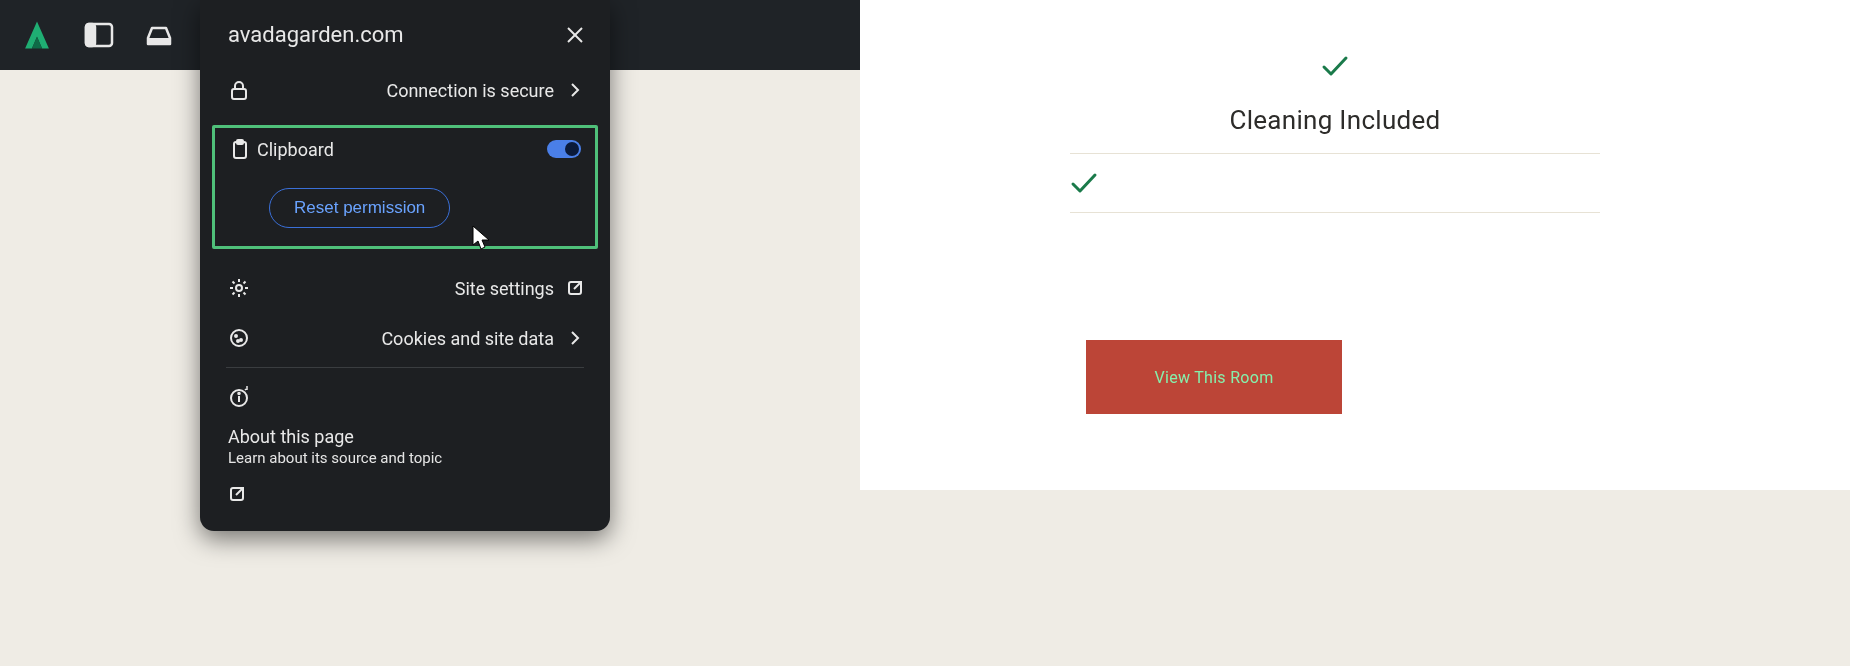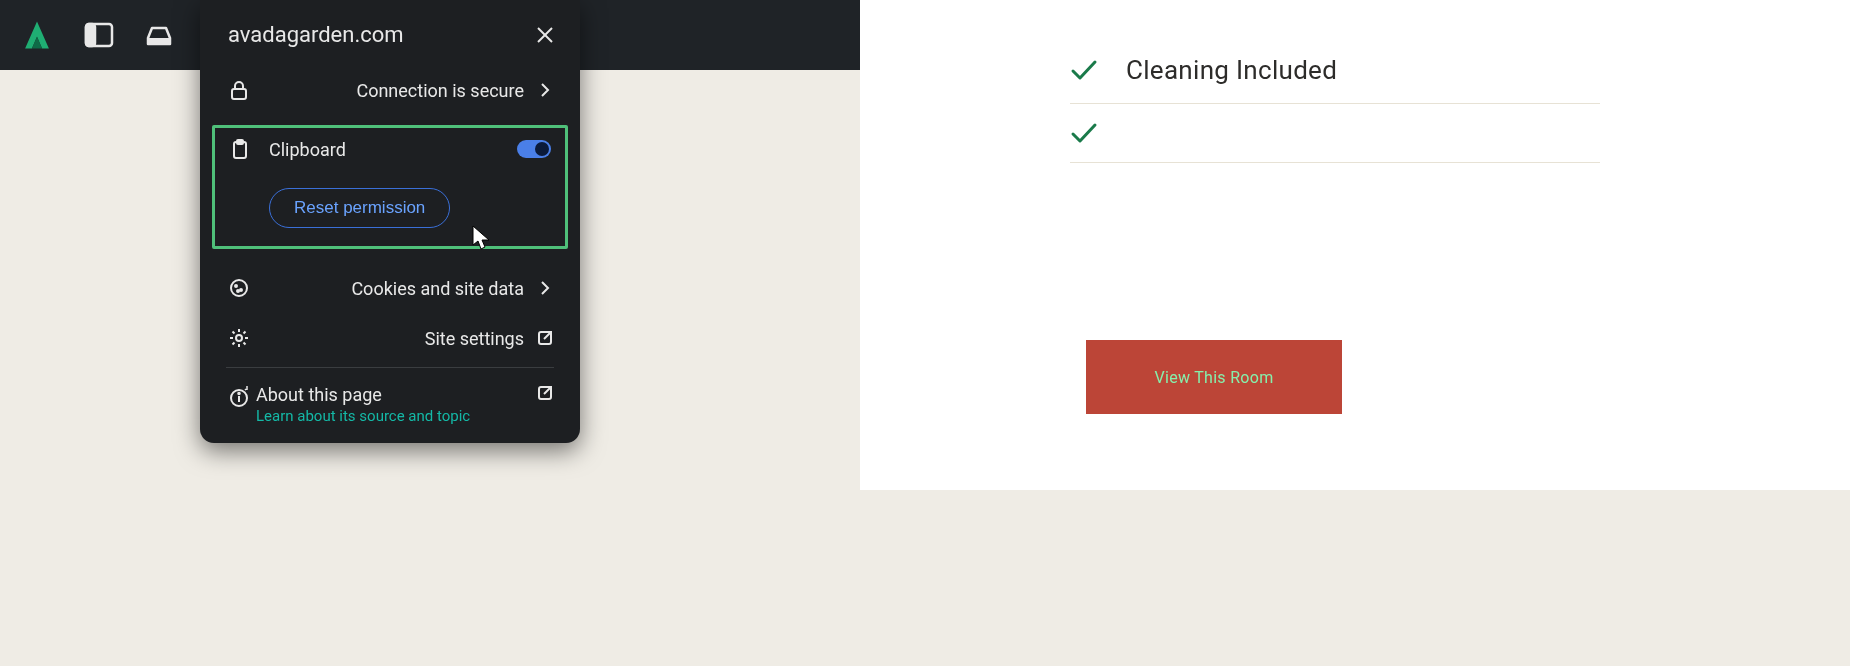--- a/index.html
+++ b/index.html
@@ -26,25 +26,26 @@
     gap: 30px;
   }
   .logo-icon svg { width: 34px; height: 34px; display: block; }
   .toolbar-icon svg { width: 30px; height: 26px; display: block; }
 
   
   .popup {
     position: absolute;
     top: 0;
     left: 200px;
-    width: 380px;
+    width: 410px;
     background: #1d1f22;
     border-radius: 0 0 14px 14px;
     box-shadow: 0 8px 24px rgba(0,0,0,0.5);
     color: #e8e8e8;
+    padding-bottom: 10px;
   }
   .popup-header {
     display: flex;
     align-items: center;
     justify-content: space-between;
     padding: 22px 26px 18px 28px;
   }
   .popup-title { font-size: 22px; font-weight: 400; }
   .popup-close { color: #e8e8e8; cursor: pointer; }
   .popup-close svg { width: 18px; height: 18px; display:block; }
@@ -70,21 +71,21 @@
 
   .clip-section {
     margin: 10px 12px 14px 12px;
     border: 3px solid #4fc07a;
     border-radius: 2px;
     padding: 10px 14px 18px 14px;
   }
   .clip-head {
     display: flex;
     align-items: center;
-    gap: 18px;
+    gap: 6px;
   }
   .clip-head .row-icon { width: 22px; display:flex; justify-content:center;}
   .clip-head .row-icon svg { width:22px; height:22px; display:block; stroke:#e8e8e8;}
   .clip-head .row-label { flex:1; font-size:18px; }
 
   .toggle {
     width: 34px; height: 18px; border-radius: 18px;
     background: #4a7fe8; position: relative; cursor:pointer;
   }
   .toggle::after {
@@ -98,26 +99,26 @@
     display: inline-block;
     padding: 9px 24px;
     border: 1px solid #3a6fd8;
     border-radius: 24px;
     color: #6aa3ff;
     font-size: 17px;
     cursor: pointer;
     background: transparent;
   }
 
-  .about-block { padding: 12px 26px 18px 28px; display:flex; align-items:flex-start; gap:6px; cursor:pointer;}
+  .about-block { padding: 12px 26px 18px 28px; display:flex; align-items:flex-start; gap:18px; cursor:pointer;flex-direction:column;}
   .about-block .row-icon { width:22px; display:flex; justify-content:center; margin-top:2px;}
   .about-block .row-icon svg { width:22px; height:22px; display:block; stroke:#e8e8e8;}
   .about-block .text-col { flex:1; }
   .about-block .row-label { font-size:18px; }
-  .about-block .row-sub { font-size:15px; color:#14b8a6; margin-top:2px;}
+  .about-block .row-sub { font-size:15px; color:#e5e5e5; margin-top:2px;}
   .about-block .row-action svg { width:18px; height:18px; display:block; stroke:#e8e8e8;}
 
   
   .cursor {
     position: absolute;
     top: 225px;
     left: 472px;
     pointer-events: none;
   }
   .cursor svg { width: 20px; height: 26px; display:block; }
@@ -137,21 +138,21 @@
     left: 210px;
     width: 530px;
   }
   .feat-item {
     display: flex;
     align-items: center;
     gap: 28px;
     padding: 18px 0;
     border-bottom: 1px solid #e7e2d5;
   }
-  .feat-item:first-child { padding-top: 0; }
+  .feat-item:first-child { padding-top: 0; flex-direction: column; }
   .feat-item .check svg { width: 28px; height: 22px; display:block; }
   .feat-item .feat-label {
     font-size: 26px;
     color: #2d2c2a;
     letter-spacing: 0.3px;
   }
   .cta {
     position: absolute;
     top: 340px;
     left: 226px;
@@ -227,47 +228,47 @@
       </span>
       <span class="row-label">Clipboard</span>
       <span class="toggle"></span>
     </div>
     <button class="reset-btn">Reset permission</button>
   </div>
 
   <div class="popup-row">
     <span class="row-icon">
       <svg viewBox="0 0 22 22" fill="none" stroke-width="2">
-          <circle cx="11" cy="11" r="8"></circle>
-          <circle cx="8" cy="9" r="1" fill="#e8e8e8"></circle>
-          <circle cx="13" cy="13" r="1" fill="#e8e8e8"></circle>
-          <circle cx="10" cy="14" r="1" fill="#e8e8e8"></circle>
-        </svg>
-    </span>
-    <span class="row-label">Cookies and site data</span>
-    <span class="row-action">
-      <svg viewBox="0 0 18 18" fill="none" stroke-width="2">
-          <polyline points="6,3 12,9 6,15"></polyline>
-        </svg>
-    </span>
-  </div>
-
-  <div class="popup-row">
-    <span class="row-icon">
-      <svg viewBox="0 0 22 22" fill="none" stroke-width="2">
           <circle cx="11" cy="11" r="3"></circle>
           <path d="M11 2v3M11 17v3M2 11h3M17 11h3M4.5 4.5l2 2M15.5 15.5l2 2M17.5 4.5l-2 2M6.5 15.5l-2 2"></path>
         </svg>
     </span>
     <span class="row-label">Site settings</span>
     <span class="row-action">
       <svg viewBox="0 0 18 18" fill="none" stroke-width="2">
           <rect x="3" y="3" width="12" height="12" rx="2"></rect>
           <polyline points="9,3 15,3 15,9"></polyline>
           <line x1="15" y1="3" x2="8" y2="10"></line>
+        </svg>
+    </span>
+  </div>
+
+  <div class="popup-row">
+    <span class="row-icon">
+      <svg viewBox="0 0 22 22" fill="none" stroke-width="2">
+          <circle cx="11" cy="11" r="8"></circle>
+          <circle cx="8" cy="9" r="1" fill="#e8e8e8"></circle>
+          <circle cx="13" cy="13" r="1" fill="#e8e8e8"></circle>
+          <circle cx="10" cy="14" r="1" fill="#e8e8e8"></circle>
+        </svg>
+    </span>
+    <span class="row-label">Cookies and site data</span>
+    <span class="row-action">
+      <svg viewBox="0 0 18 18" fill="none" stroke-width="2">
+          <polyline points="6,3 12,9 6,15"></polyline>
         </svg>
     </span>
   </div>
 
   <div class="popup-divider"></div>
 
   <div class="about-block">
     <span class="row-icon">
       <svg viewBox="0 0 22 22" fill="none" stroke-width="2">
           <circle cx="11" cy="12" r="8"></circle>

